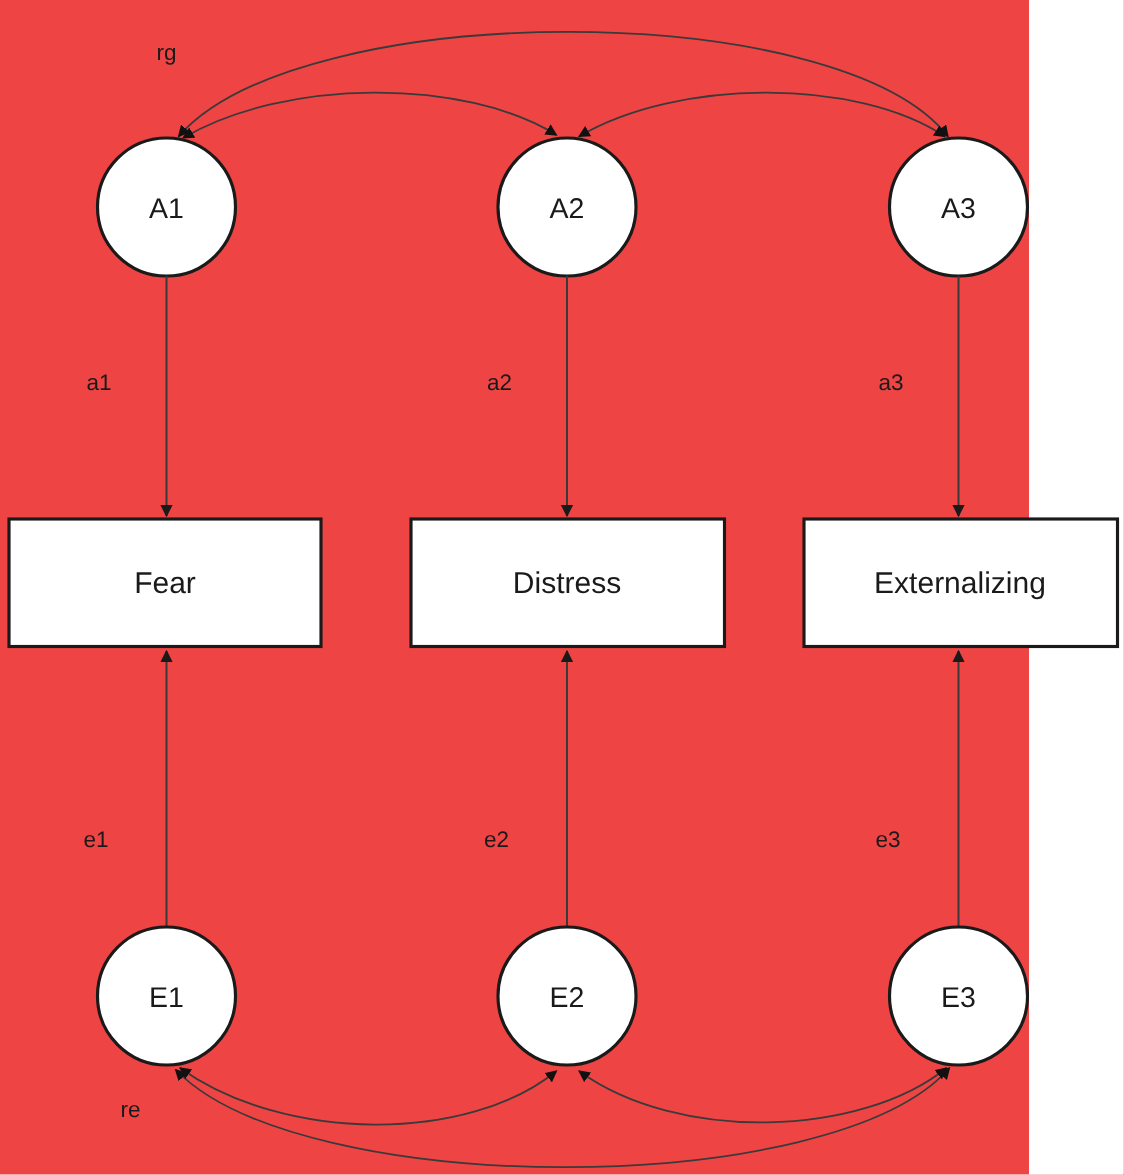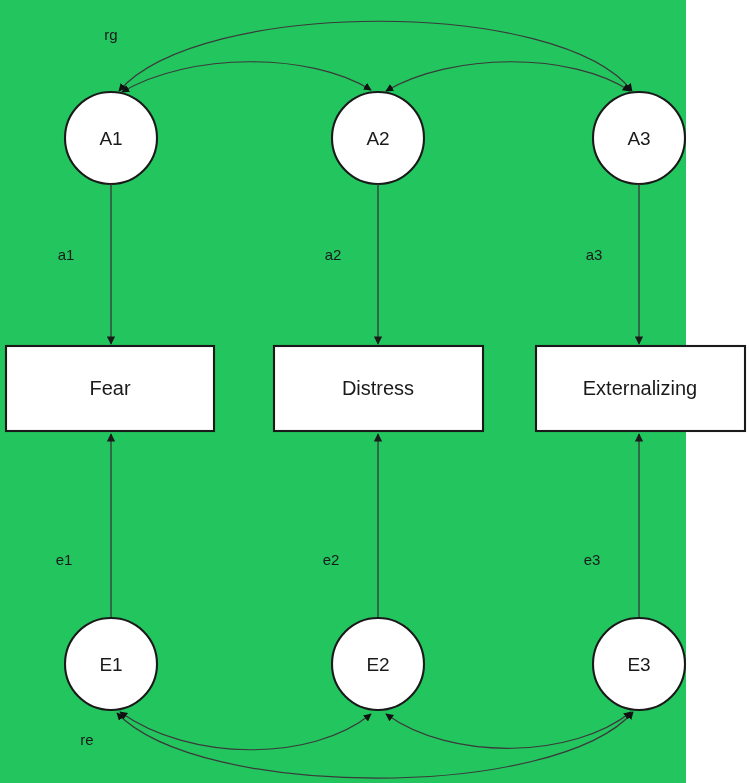--- a/index.html
+++ b/index.html
@@ -11,21 +11,21 @@
   body {
     font-family: "Liberation Sans", sans-serif;
     width: 749px;
     height: 783px;
     overflow: hidden;
   }
   #diagram-root {
     position: relative;
     width: 686px;
     height: 783px;
-    background: #22c55e;
+    background: #ef4444;
   }
   svg#path-diagram {
     display: block;
     width: 749px;
     height: 783px;
   }
   .node-shape {
     fill: #ffffff;
     stroke: #1a1a1a;
     stroke-width: 2.1;

